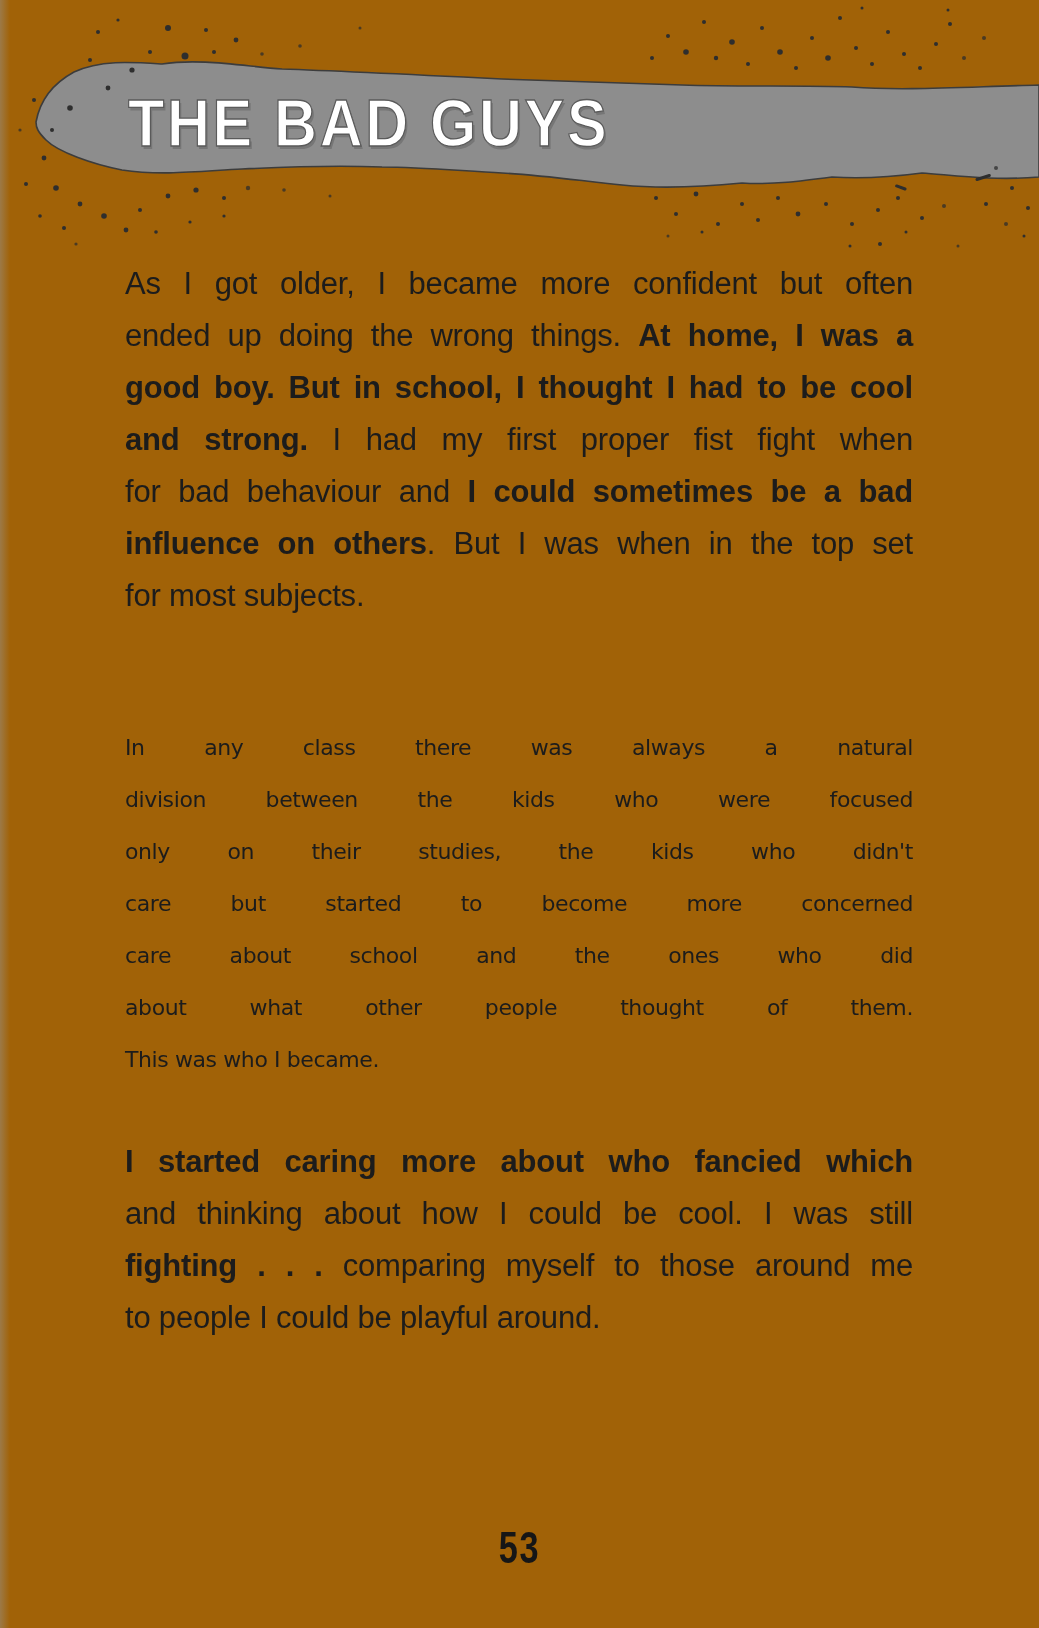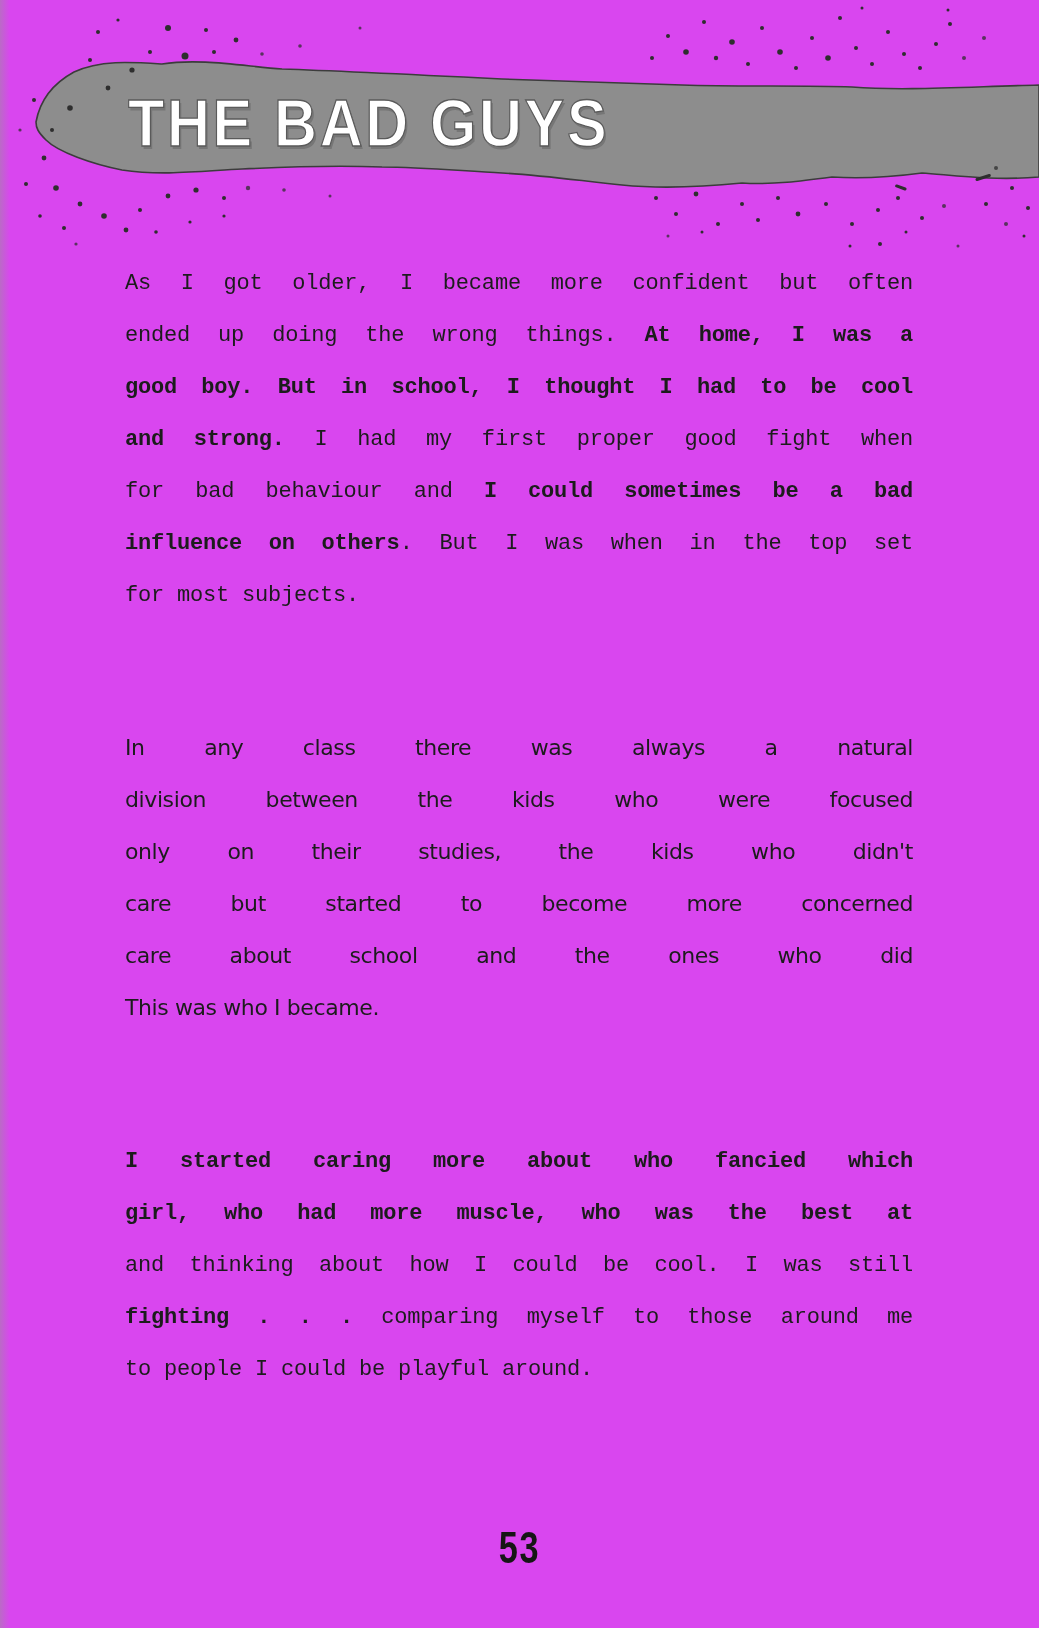--- a/index.html
+++ b/index.html
@@ -1,43 +1,43 @@
 <!DOCTYPE html>
 <html style="--banner-gray: #8d8d8d; --banner-edge: #3c3c3c; --body-text: #1c1c1c; --splatter: #2e2e2e;"><head>
 <meta charset="utf-8">
 <style>
   html,body{margin:0;padding:0;}
   body{
     width:1039px;height:1628px;position:relative;background:#ffffff;
     font-family:"Liberation Sans",sans-serif;overflow:hidden;
   }
-  .page{position:absolute;inset:0;background:#d946ef;}
+  .page{position:absolute;inset:0;background:#a16207;}
   .scan-edge{
     position:absolute;left:0;top:0;width:10px;height:1628px;
     background:linear-gradient(to right, rgba(150,150,150,.45), rgba(150,150,150,0));
     pointer-events:none;
   }
   .banner-wrap{position:absolute;left:0;top:0;width:1039px;height:260px;}
   .banner-svg{position:absolute;left:0;top:0;}
   .splatter circle{fill:var(--splatter,#2e2e2e);}
   .splatter .lt{opacity:.75;}
   .splatter rect{fill:var(--splatter,#2e2e2e);}
   .chapter-title{
     position:absolute;left:128px;top:90px;margin:0;
     font-size:66px;line-height:66px;font-weight:700;color:#ffffff;
     letter-spacing:3px;white-space:nowrap;
     transform:scaleX(.9);transform-origin:left center;
     -webkit-text-stroke:1.3px #5a5a5a;
     text-shadow:2px 3px 0 rgba(90,90,90,.45);
   }
   .para{position:absolute;left:125px;width:788px;color:var(--body-text,#1c1c1c);}
   .para .line{
-    height:52px;line-height:52px;font-size:22px;
+    height:52px;line-height:52px;font-size:31px;
     text-align:justify;text-align-last:justify;
-    white-space:normal;letter-spacing:-.2px;font-family:Liberation Mono, monospace;
+    white-space:normal;letter-spacing:-.2px;
   }
   .para .line.last{text-align-last:left;}
   .para.geo .line{font-family:"DejaVu Sans",sans-serif;font-size:22px;letter-spacing:-.4px;}
   .para .b{font-weight:700;}
   .p0{top:258px;}
   .p1{top:722px;}
   .p2{top:1136px;}
   .page-number{
     position:absolute;left:0;top:1522px;width:1039px;margin:0;
     text-align:center;font-size:44px;line-height:52px;font-weight:700;
@@ -171,36 +171,36 @@
         <circle cx="958" cy="246" r="1.5" class="lt"></circle>
       </g>
     </svg>
     <h1 class="chapter-title">THE BAD GUYS</h1>
   </div>
 
   <div class="para p0" id="para-0">
       <div class="line"><span>As I got older, I became more confident but often</span></div>
       <div class="line"><span>ended up doing the wrong things. </span><span class="b">At home, I was a</span></div>
       <div class="line"><span class="b">good boy. But in school, I thought I had to be cool</span></div>
-      <div class="line"><span class="b">and strong. </span><span>I had my first proper good fight when</span></div>
+      <div class="line"><span class="b">and strong. </span><span>I had my first proper fist fight when</span></div>
       <div class="line"><span>for bad behaviour and </span><span class="b">I could sometimes be a bad</span></div>
       <div class="line"><span class="b">influence on others</span><span>. But I was when in the top set</span></div>
       <div class="line last"><span>for most subjects.</span></div>
     </div>
   <div class="para p1 geo" id="para-1">
       <div class="line"><span>In any class there was always a natural</span></div>
       <div class="line"><span>division between the kids who were focused</span></div>
       <div class="line"><span>only on their studies, the kids who didn't</span></div>
       <div class="line"><span>care but started to become more concerned</span></div>
       <div class="line"><span>care about school and the ones who did</span></div>
+      <div class="line"><span>about what other people thought of them.</span></div>
       <div class="line last"><span>This was who I became.</span></div>
     </div>
   <div class="para p2" id="para-2">
       <div class="line"><span class="b">I started caring more about who fancied which</span></div>
-      <div class="line"><span class="b">girl, who had more muscle, who was the best at</span></div>
       <div class="line"><span>and thinking about how I could be cool. I was still</span></div>
       <div class="line"><span class="b">fighting . . . </span><span>comparing myself to those around me</span></div>
       <div class="line last"><span>to people I could be playful around.</span></div>
     </div>
 
   <p class="page-number">53</p>
 
 </div>
 
 </body></html>

